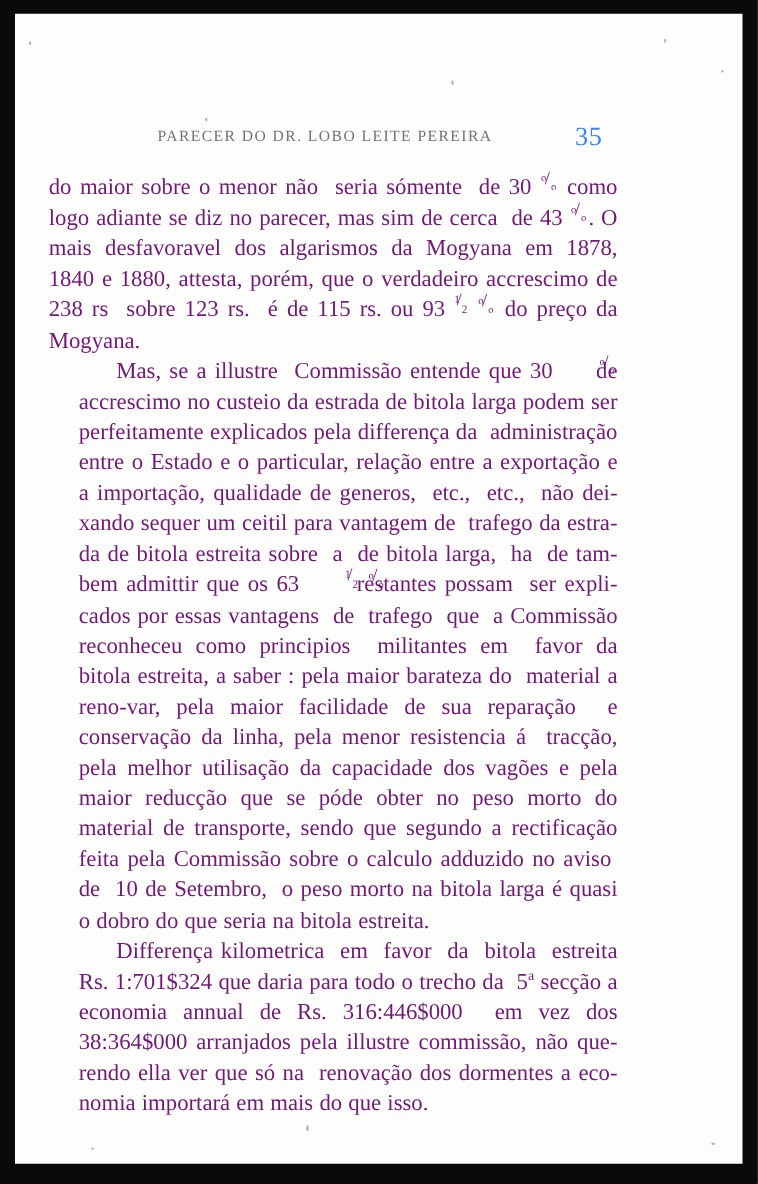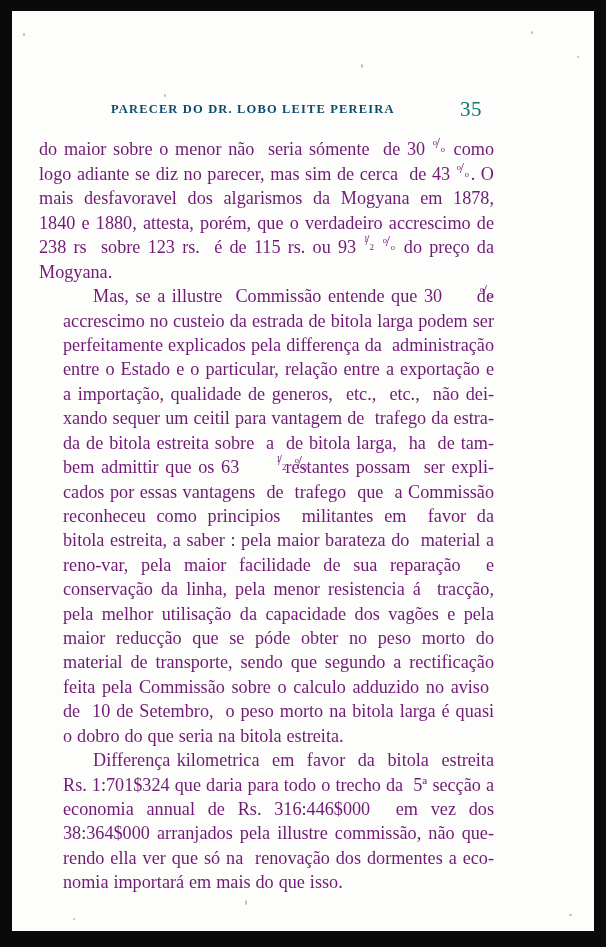--- a/index.html
+++ b/index.html
@@ -44,36 +44,35 @@
 
   .running-head {
     position: absolute;
     left: 0;
     top: 91px;
     width: 582px;
     height: 22px;
   }
   .running-head .rh-title {
     position: absolute;
-    left: 99px;
+    left: 114px;
     top: 0;
     font-size: 12.5px;
     letter-spacing: 1.15px;
-    color: #0c4a6e;
+    color: #737373;
     white-space: nowrap;
     font-variant: small-caps;
     text-transform: uppercase;
-    font-weight: bold;
   }
   .running-head .rh-folio {
     position: absolute;
     left: 448px;
     top: -5px;
     font-size: 21px;
-    color: #0f766e;
+    color: #3b82f6;
     letter-spacing: 0.5px;
   }
 
   .textblock {
     position: absolute;
     left: 27px;
     top: 126px;
     width: 455px;
   }
 

